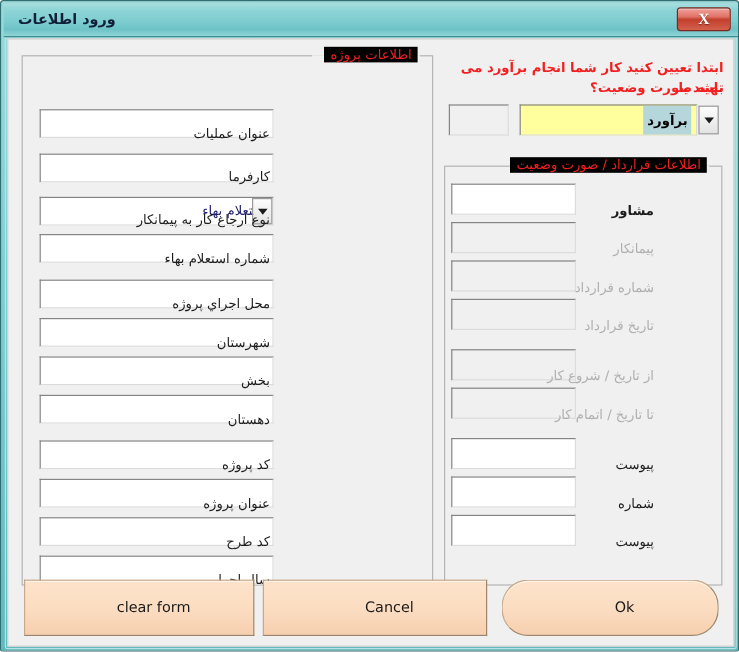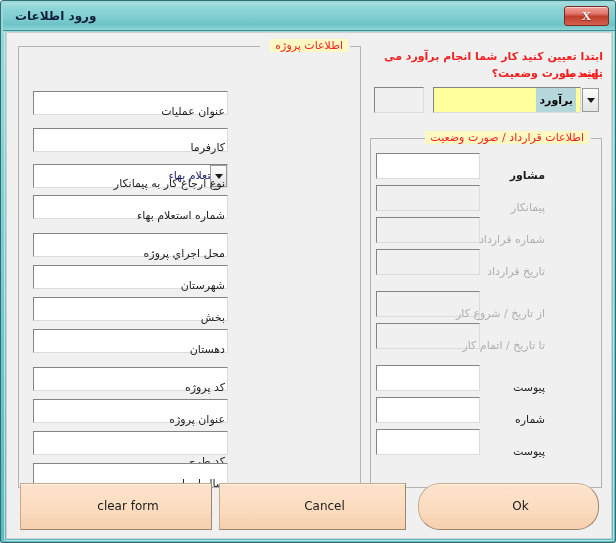--- a/index.html
+++ b/index.html
@@ -98,21 +98,21 @@
   
   .groupbox {
     position: absolute;
     box-sizing: border-box;
     border: 1px solid #b4b4b4;
     background: transparent;
   }
   .groupbox .legend {
     position: absolute;
     top: -8px;
-    background: #fef9c3;
+    background: #000000;
     padding: 0 5px;
     font-size: 11px;
     color: #f22020;
     direction: rtl;
     white-space: nowrap;
   }
   .legend-right { right: 12px; }
 
   
   .legend-mask {
@@ -269,21 +269,21 @@
     <div class="field" style="left:26px; top:296px; width:195px; height:24px;"></div>
     <div class="flabel" style="right:386px; top:310px; width:110px;">دهستان</div>
 
     <div class="field" style="left:26px; top:334px; width:195px; height:24px;"></div>
     <div class="flabel" style="right:386px; top:348px; width:110px;">کد پروژه</div>
 
     <div class="field" style="left:26px; top:366px; width:195px; height:24px;"></div>
     <div class="flabel" style="right:386px; top:380px; width:110px;">عنوان پروژه</div>
 
     <div class="field" style="left:26px; top:398px; width:195px; height:24px;"></div>
-    <div class="flabel" style="right:386px; top:412px; width:110px;margin-top:10px;">کد طرح</div>
+    <div class="flabel" style="right:386px; top:412px; width:110px;">کد طرح</div>
 
     <div class="field" style="left:26px; top:430px; width:195px; height:24px;"></div>
     <div class="flabel" style="right:386px; top:444px; width:110px;">سال اجرا</div>
 
     <div class="prompt" style="left:356px; top:15px; width:240px;">ابتدا تعیین کنید کار شما انجام برآورد می باشد یا</div>
     <div class="prompt" style="left:356px; top:32px; width:240px;">تهیه صورت وضعیت؟</div>
 
     <div class="field" style="left:367px; top:54px; width:50px; height:26px; background:#f0f0f0;"></div>
 
     <div class="field yellow" style="left:426px; top:54px; width:148px; height:26px; padding:0; line-height:24px;">

